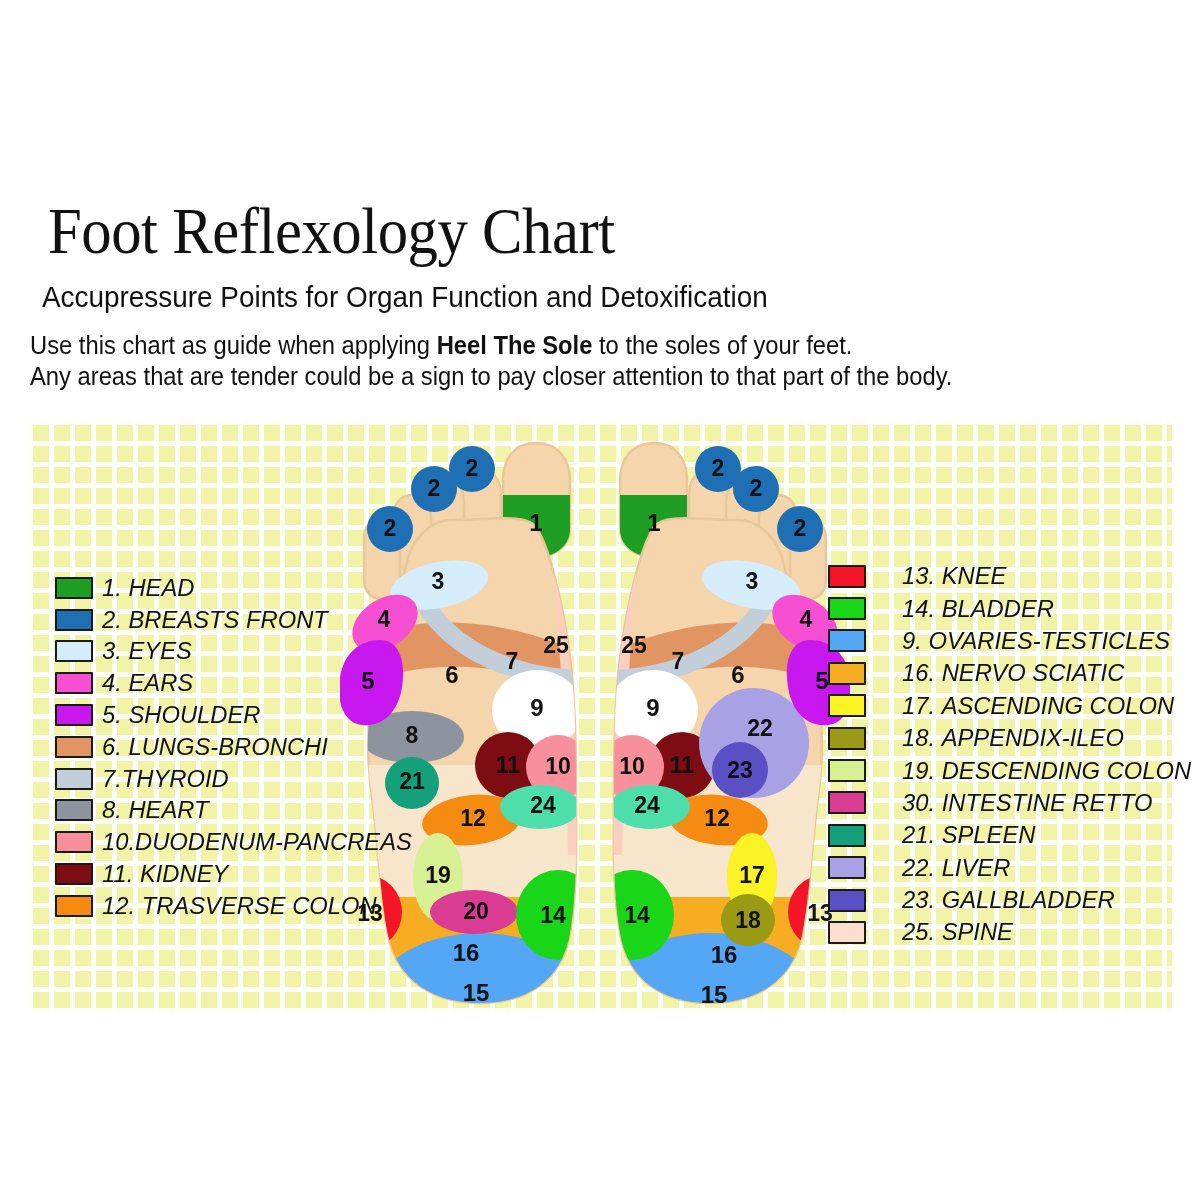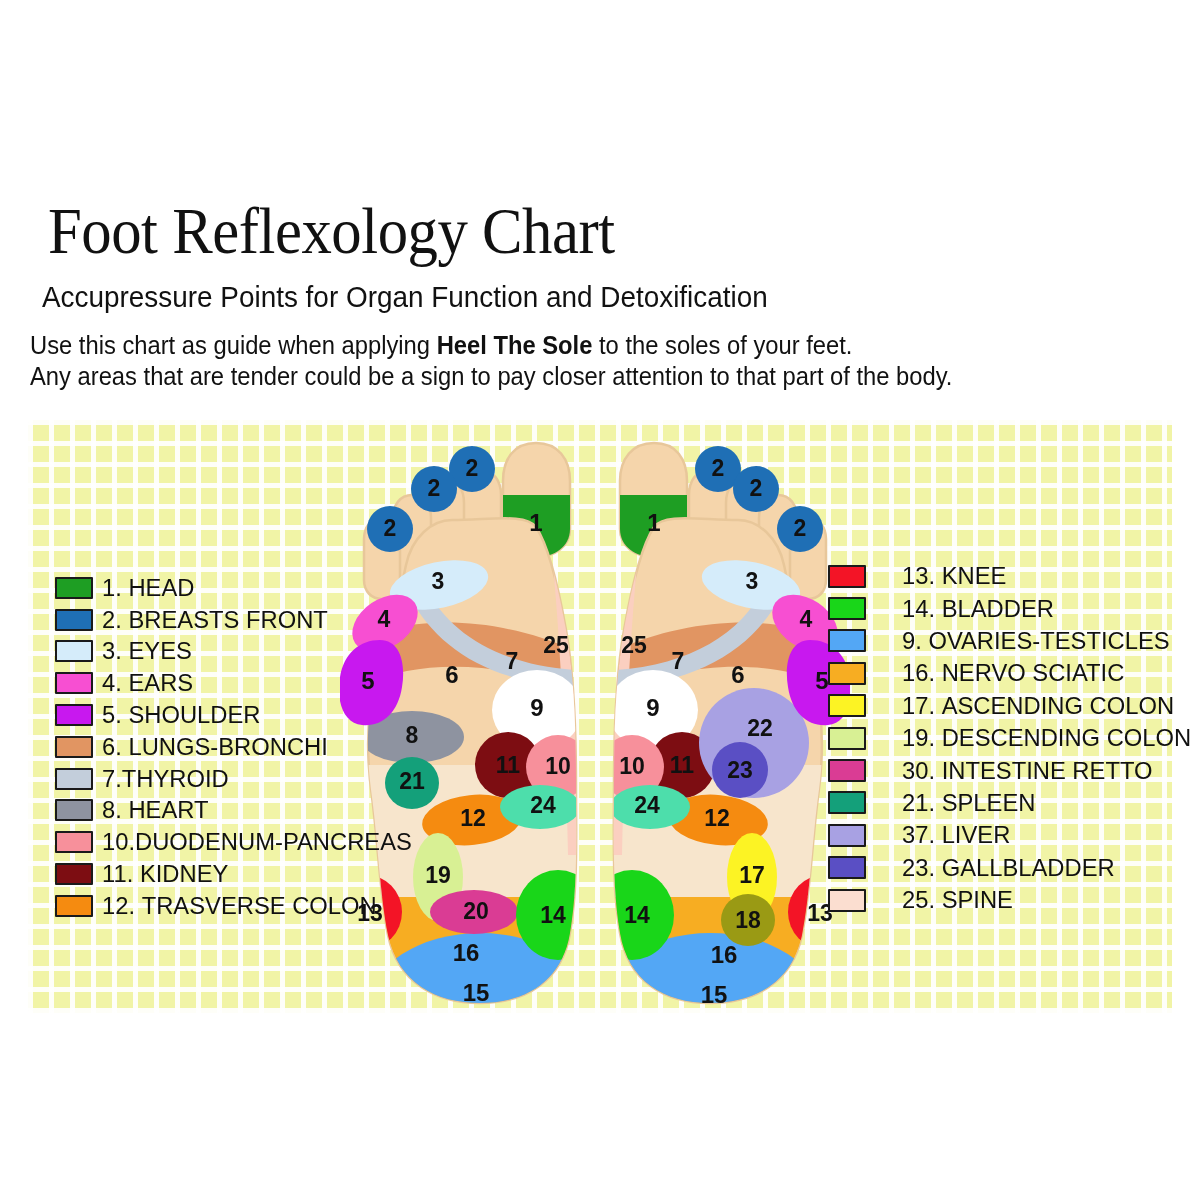--- a/index.html
+++ b/index.html
@@ -44,21 +44,21 @@
   
   .panel{
     position:absolute;left:28px;top:420px;width:1144px;height:593px;
     background-color:#f1f4a6;
     background-image:
       repeating-linear-gradient(to right, rgba(255,255,255,0.92) 0 5px, rgba(255,255,255,0) 5px 21px),
       repeating-linear-gradient(to bottom, rgba(255,255,255,0.92) 0 5px, rgba(255,255,255,0) 5px 21px);
   }
 
   
-  .legend{position:absolute;}
+  .legend{position:absolute;font-style:italic;}
   .legend-left{left:55px;top:572px;width:380px;}
   .legend-right{left:828px;top:560px;width:350px;}
   .legend-row{display:flex;align-items:center;height:31.8px;}
   .legend-right .legend-row{height:32.4px;gap:27px;}
   .swatch{
     width:38px;height:22px;border:2px solid #1a1a1a;box-sizing:border-box;
     flex:0 0 auto;margin-right:9px;border-radius:1px;
   }
   .legend-right .swatch{width:38px;height:23px;}
   .legend-label{
@@ -363,34 +363,38 @@
       </div>
     <div class="legend-row">
         <span class="swatch" style="background: rgb(247, 173, 34);"></span>
         <span class="legend-label"><span>16.</span>&nbsp;<span>NERVO SCIATIC</span></span>
       </div>
     <div class="legend-row">
         <span class="swatch" style="background: rgb(252, 243, 36);"></span>
         <span class="legend-label"><span>17.</span>&nbsp;<span>ASCENDING COLON</span></span>
       </div>
     <div class="legend-row">
+        <span class="swatch" style="background: rgb(154, 154, 20);"></span>
+        <span class="legend-label"><span>18.</span>&nbsp;<span>APPENDIX-ILEO</span></span>
+      </div>
+    <div class="legend-row">
         <span class="swatch" style="background: rgb(216, 240, 148);"></span>
         <span class="legend-label"><span>19.</span>&nbsp;<span>DESCENDING COLON</span></span>
       </div>
     <div class="legend-row">
         <span class="swatch" style="background: rgb(218, 60, 148);"></span>
         <span class="legend-label"><span>30.</span>&nbsp;<span>INTESTINE RETTO</span></span>
       </div>
     <div class="legend-row">
         <span class="swatch" style="background: rgb(20, 160, 122);"></span>
         <span class="legend-label"><span>21.</span>&nbsp;<span>SPLEEN</span></span>
       </div>
     <div class="legend-row">
         <span class="swatch" style="background: rgb(168, 161, 227);"></span>
-        <span class="legend-label"><span>37.</span>&nbsp;<span>LIVER</span></span>
+        <span class="legend-label"><span>22.</span>&nbsp;<span>LIVER</span></span>
       </div>
     <div class="legend-row">
         <span class="swatch" style="background: rgb(90, 79, 196);"></span>
         <span class="legend-label"><span>23.</span>&nbsp;<span>GALLBLADDER</span></span>
       </div>
     <div class="legend-row">
         <span class="swatch" style="background: rgb(251, 222, 208);"></span>
         <span class="legend-label"><span>25.</span>&nbsp;<span>SPINE</span></span>
       </div>
   </div>

